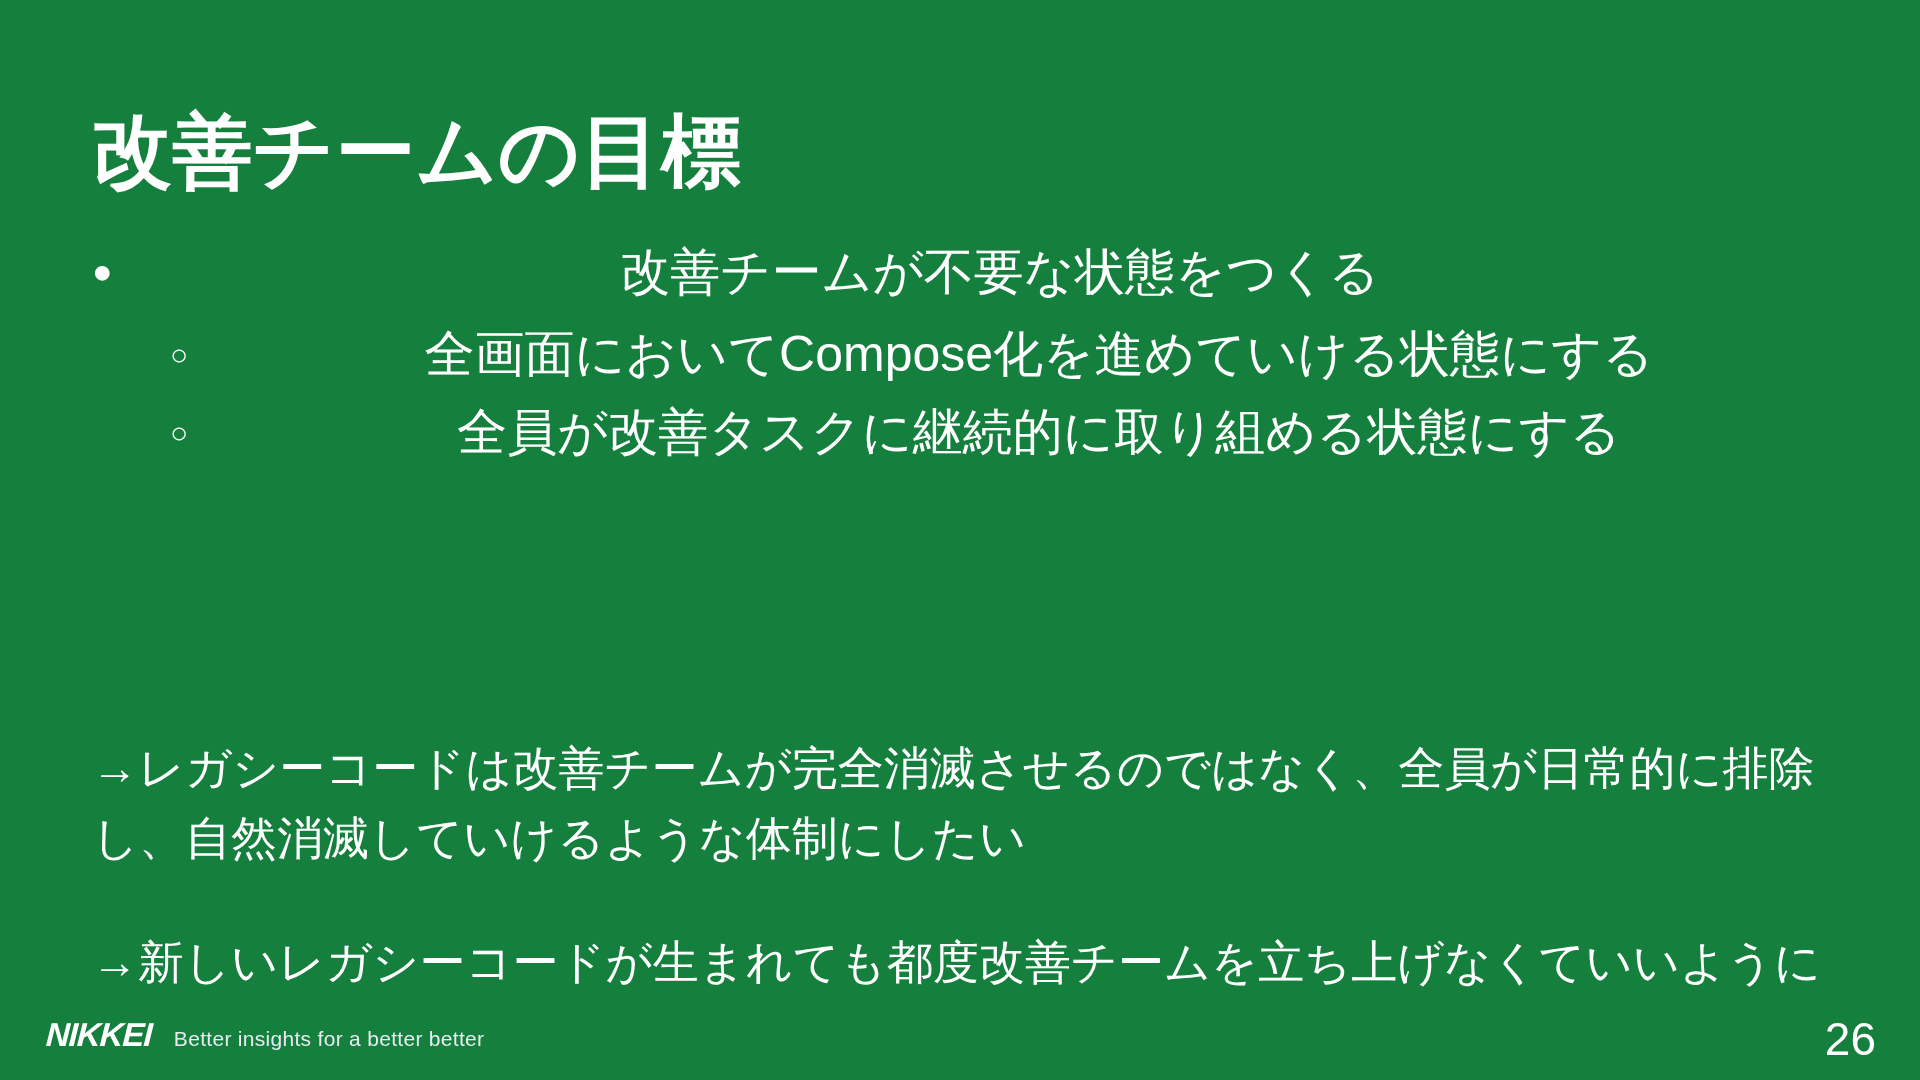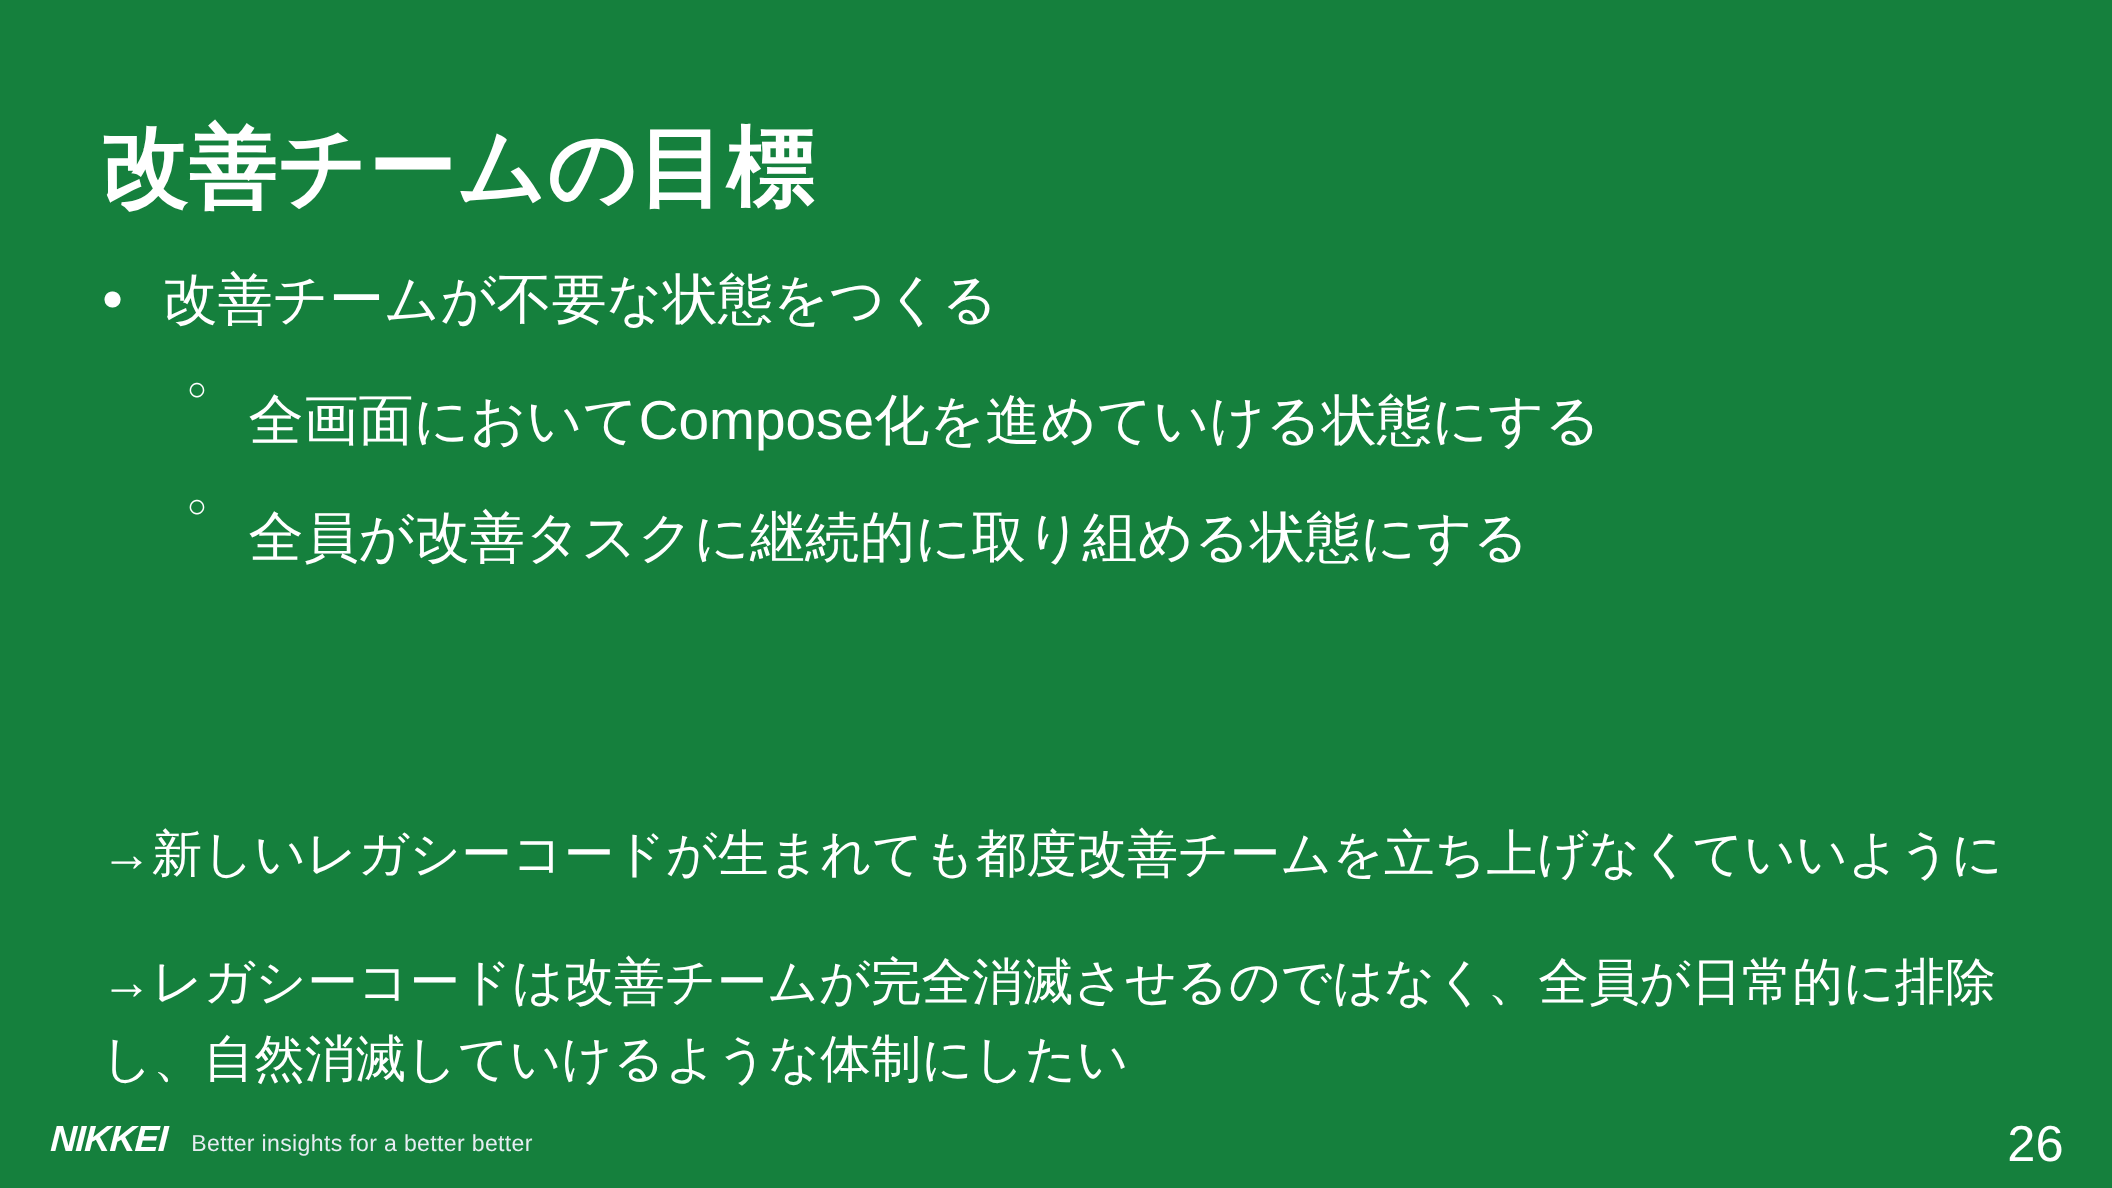--- a/index.html
+++ b/index.html
@@ -62,27 +62,27 @@
     font-size: 34px;
     padding-top: 16px;
   }
   .level-2 .bullet-marker {
     font-size: 30px;
     padding-top: 20px;
   }
   .bullet-text {
     flex: 1 1 auto;
     line-height: 1.36;
+    text-align: center;
   }
   .level-1 .bullet-text {
     font-size: 50px;
   }
   .level-2 .bullet-text {
     font-size: 50px;
-    margin-top: 28px;
   }
 
   
   .conclusion {
     position: absolute;
     left: 92px;
     top: 688px;
     width: 1770px;
   }
   .para {
@@ -148,22 +148,22 @@
     </div>
 
     <div class="bullet-row level-2">
       <span class="bullet-marker">○</span>
       <span class="bullet-text">全員が改善タスクに継続的に取り組める状態にする</span>
     </div>
 
   </div>
 
   <div class="conclusion">
+    <p class="para">→レガシーコードは改善チームが完全消滅させるのではなく、全員が日常的に排除し、自然消滅していけるような体制にしたい</p>
     <p class="para para-gap">→新しいレガシーコードが生まれても都度改善チームを立ち上げなくていいように</p>
-    <p class="para">→レガシーコードは改善チームが完全消滅させるのではなく、全員が日常的に排除し、自然消滅していけるような体制にしたい</p>
   </div>
 
   <div class="footer">
     <span class="nikkei-logo">NIKKEI</span>
     <span class="tagline">Better insights for a better better</span>
   </div>
 
   <div class="page-number">26</div>
 
 </div>

